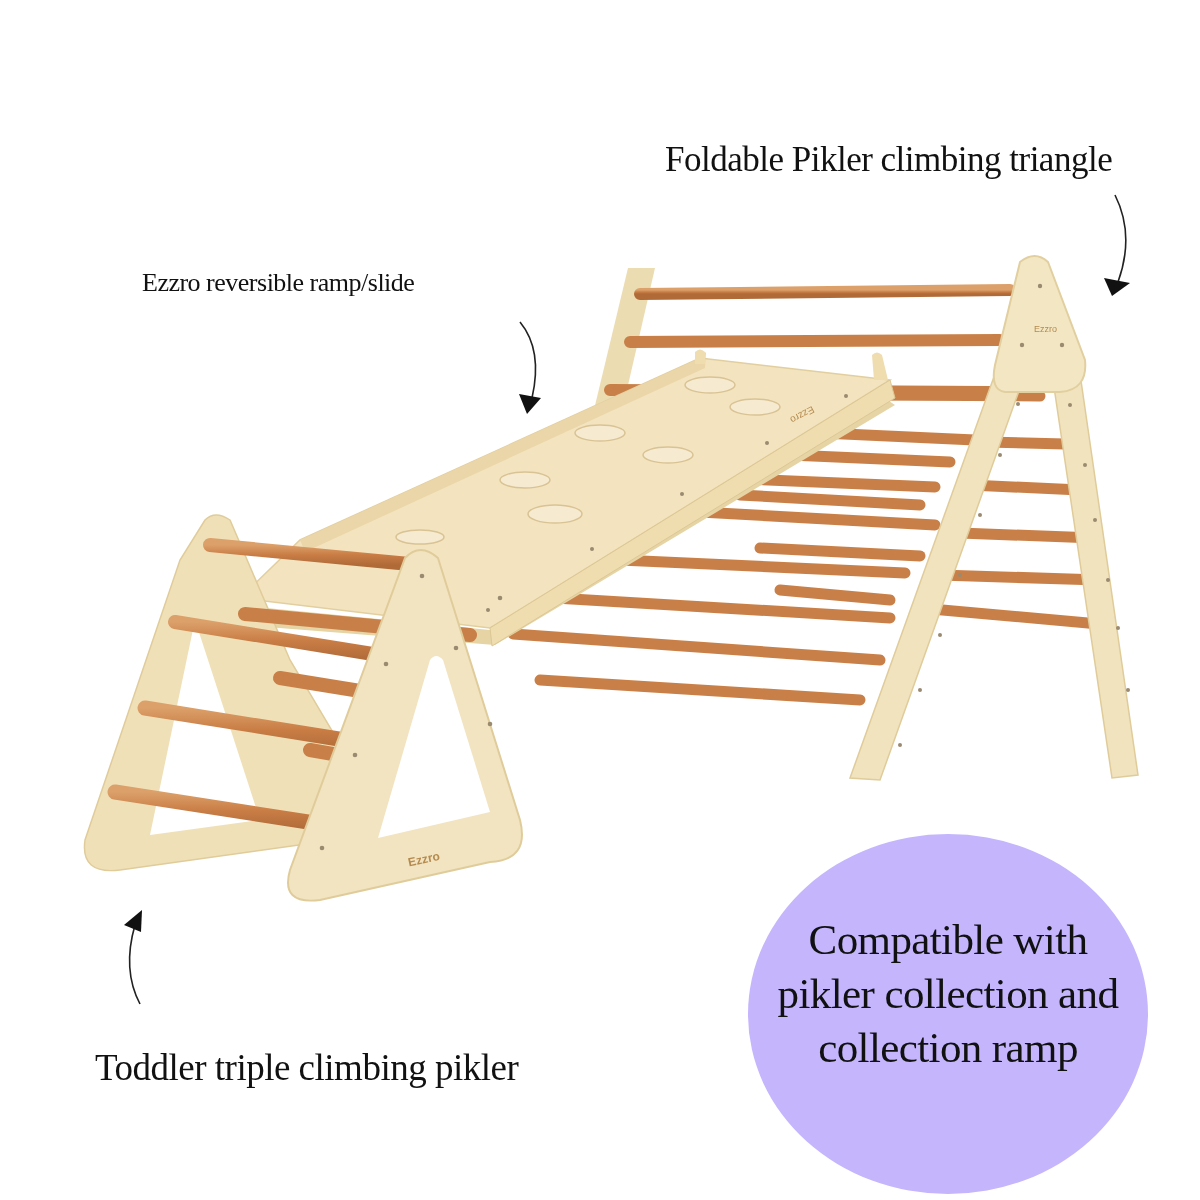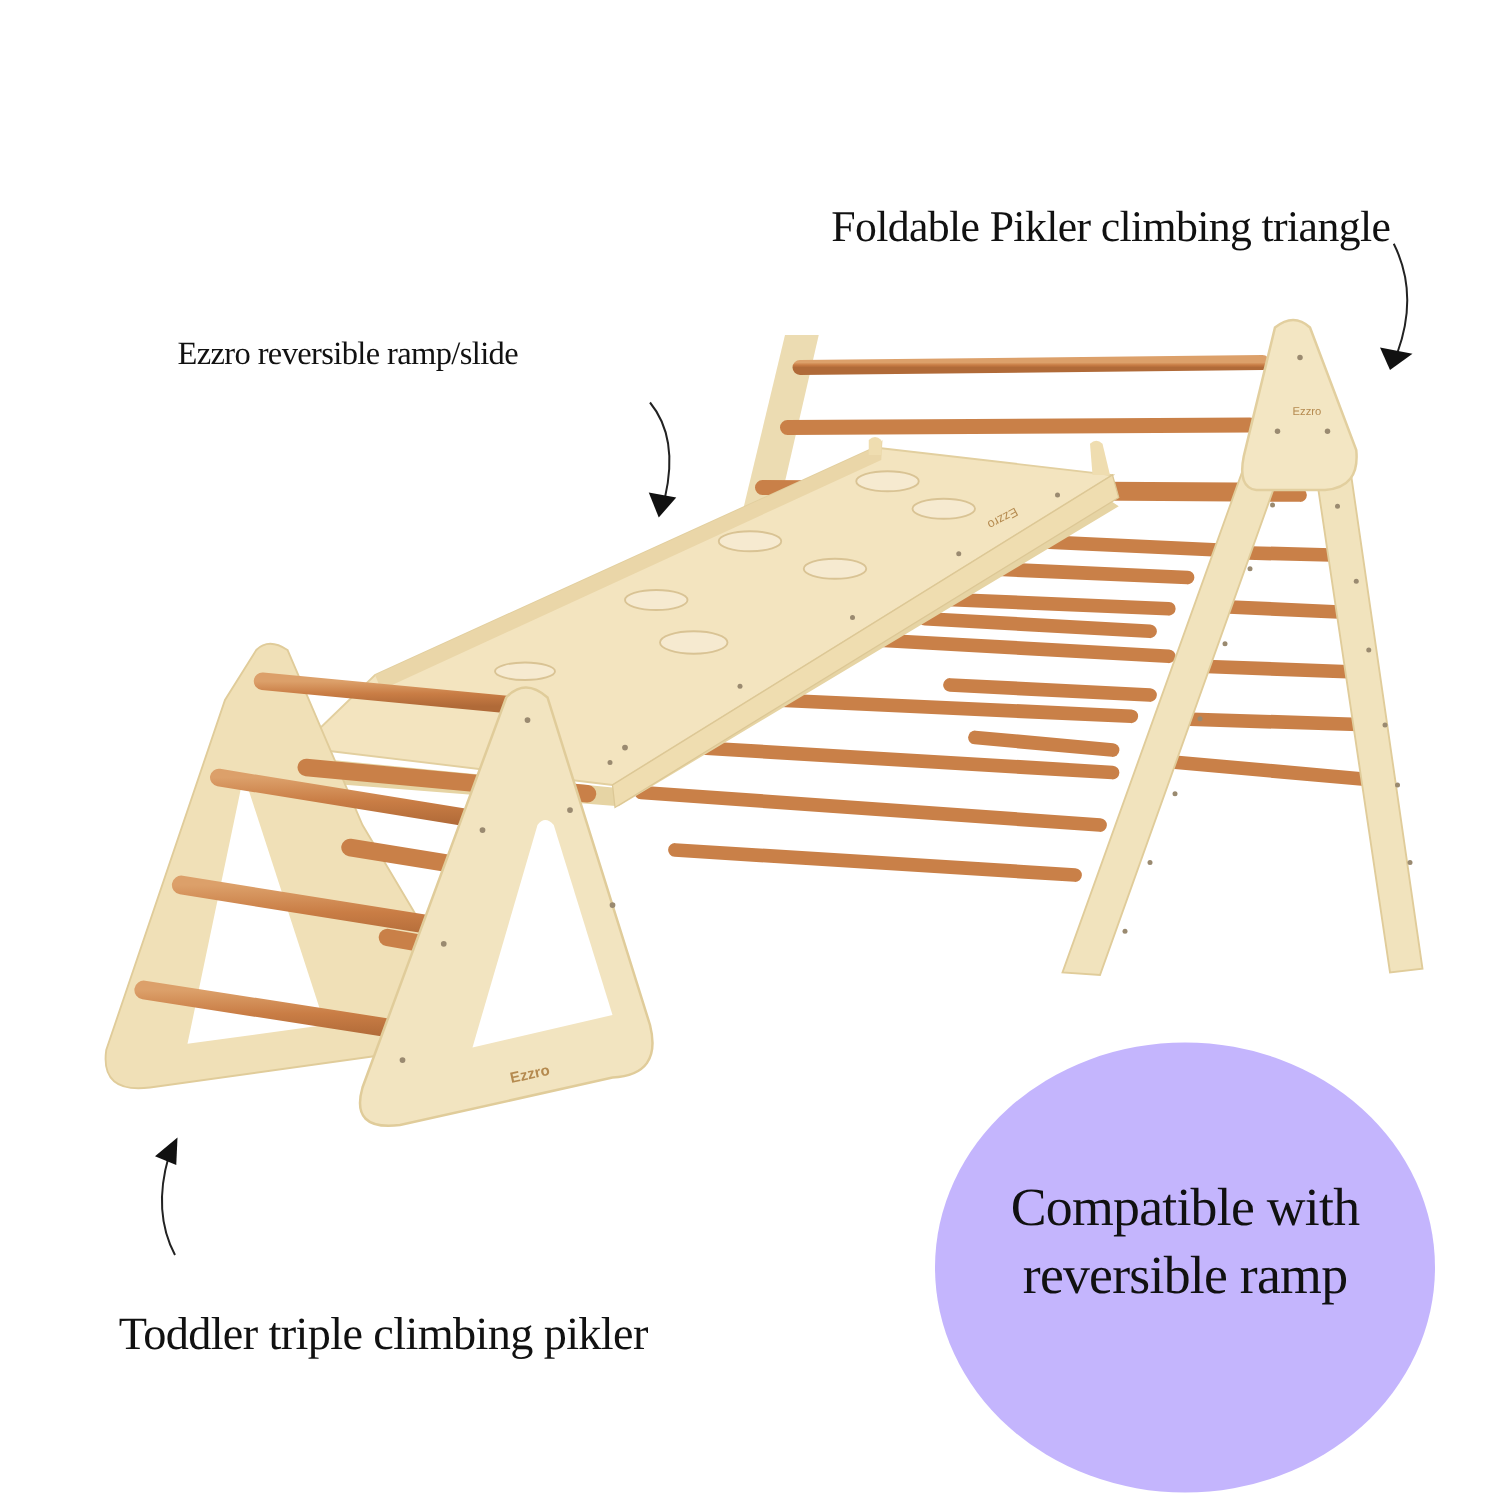--- a/index.html
+++ b/index.html
@@ -1,18 +1,18 @@
 <!DOCTYPE html>
 <html><head>
   <meta charset="utf-8">
   <style>
     html, body { margin: 0; padding: 0; }
     body { width: 1200px; height: 1200px; background: #ffffff; position: relative; overflow: hidden; font-family: "Liberation Serif", "DejaVu Serif", serif; }
     .label { position: absolute; color: #111111; font-family: "Liberation Serif", "DejaVu Serif", serif; letter-spacing: -0.5px; white-space: nowrap; }
-    #lbl-foldable { left: 665px; top: 140px; font-size: 35px; margin-top: 22px; }
+    #lbl-foldable { left: 665px; top: 140px; font-size: 35px; }
     #lbl-ramp { left: 142px; top: 268px; font-size: 26px; }
     #lbl-toddler { left: 95px; top: 1006px; font-size: 37px; margin-top: 40px; }
     .badge { position: absolute; left: 748px; top: 834px; width: 400px; height: 360px; border-radius: 50%; background: #c4b5fd; display: flex; align-items: center; justify-content: center; text-align: center; }
     .badge-text { font-size: 43px; line-height: 54px; color: #111111; letter-spacing: -0.6px; margin-top: -40px; }
     .badge-line { display: block; }
     svg.scene { position: absolute; left: 0; top: 0; }
   </style>
 </head>
 <body>
 
@@ -152,15 +152,16 @@
   </g>
 </svg>
 
 <div class="label" id="lbl-foldable">Foldable Pikler climbing triangle</div>
 <div class="label" id="lbl-ramp">Ezzro reversible ramp/slide</div>
 <div class="label" id="lbl-toddler">Toddler triple climbing pikler</div>
 
 <div class="badge">
   <div class="badge-text">
     <span class="badge-line">Compatible with</span>
-    <span class="badge-line">reversible ramp</span>
+    <span class="badge-line">pikler collection and</span>
+    <span class="badge-line">collection ramp</span>
   </div>
 </div>
 
 </body></html>

